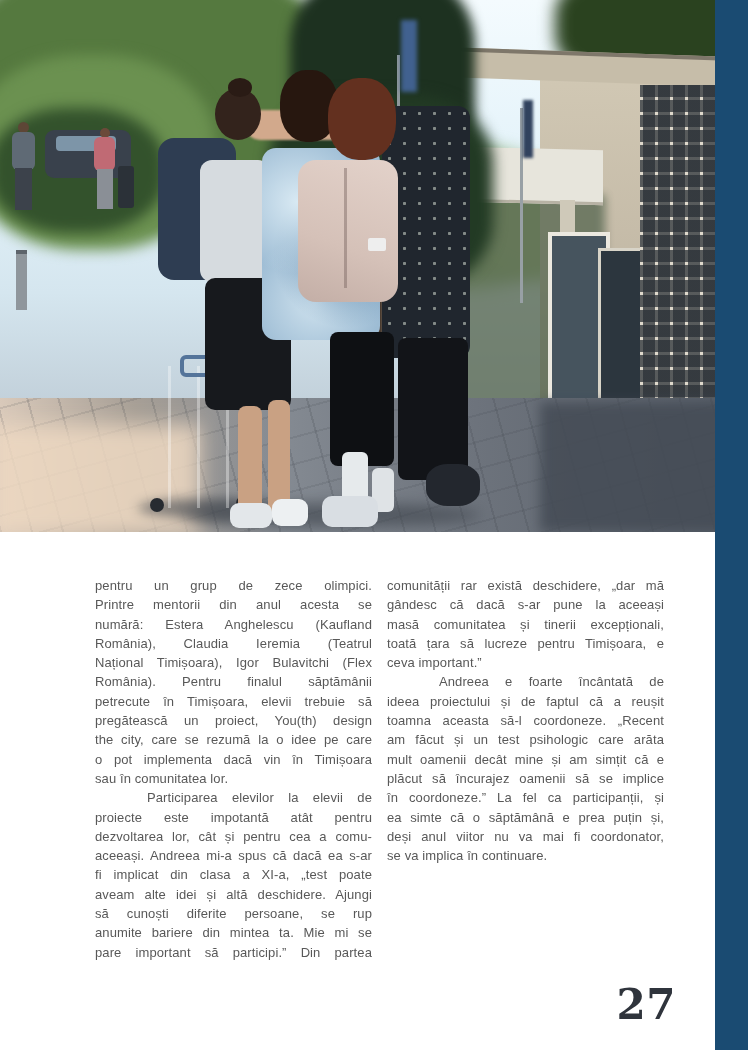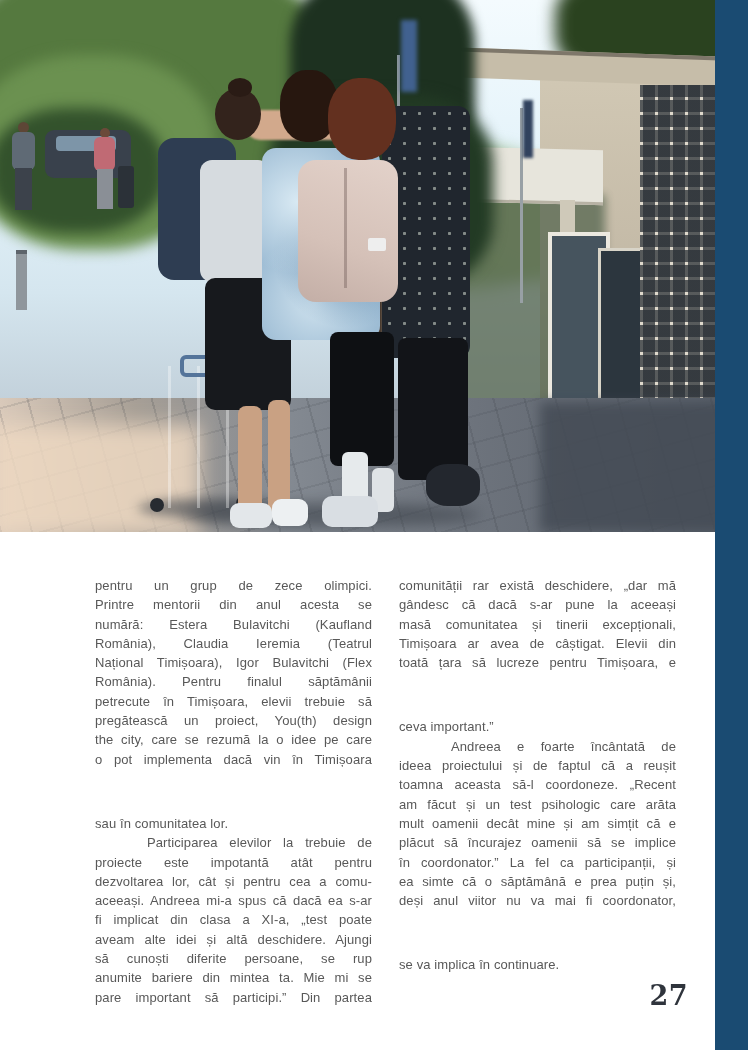--- a/index.html
+++ b/index.html
@@ -93,27 +93,27 @@
     background-image:repeating-linear-gradient(90deg,transparent 0 26px,rgba(255,255,255,.35) 26px 29px);}
   .suitcase-handle{left:180px;top:355px;width:42px;height:14px;border:4px solid #54749a;border-radius:6px;background:transparent;}
   .wheel-1{left:150px;top:498px;width:14px;height:14px;background:#272b31;border-radius:50%;}
   .wheel-2{left:236px;top:496px;width:14px;height:14px;background:#272b31;border-radius:50%;}
   
   .accent-stripe{position:absolute;left:715px;top:0;width:33px;height:1050px;}
   
   .text-col{position:absolute;top:576px;width:277px;color:#585858;
     font-size:13px;line-height:19.3px;font-weight:300;letter-spacing:.1px;}
   .text-col-left{left:95px;}
-  .text-col-right{left:399px;}
+  .text-col-right{left:387px;}
   .text-line{text-align:justify;text-align-last:justify;white-space:normal;height:19.3px;overflow:visible;}
-  .text-line.no-just{text-align-last:left;margin-top:45px;}
+  .text-line.no-just{text-align-last:left;}
   .text-line.indent{padding-left:52px;}
   
-  .page-number{position:absolute;right:60px;top:980px;
-    font-family:"DejaVu Serif",serif;font-size:27px;font-weight:600;color:#2f343c;letter-spacing:.5px;}
+  .page-number{position:absolute;right:72px;top:980px;
+    font-family:"DejaVu Serif",serif;font-size:42px;font-weight:600;color:#2f343c;letter-spacing:.5px;}
 </style>
 </head>
 <body>
 
 <div class="page">
 
   <div class="photo">
     <div class="sky"></div>
     <div class="blob tree-left-1"></div>
     <div class="blob tree-left-2"></div>
@@ -180,54 +180,53 @@
     <div class="shoe-center"></div>
     <div class="shoe-white-1"></div>
     <div class="shoe-white-2"></div>
   </div>
 
   <div class="accent-stripe" style="background: rgb(26, 75, 114);"></div>
 
   <div class="text-col text-col-left">
       <div class="text-line">pentru un grup de zece olimpici.</div>
       <div class="text-line">Printre mentorii din anul acesta se</div>
-      <div class="text-line">numără: Estera Bulavitchi (Kaufland</div>
+      <div class="text-line">numără: Estera Anghelescu (Kaufland</div>
       <div class="text-line">România), Claudia Ieremia (Teatrul</div>
       <div class="text-line">Național Timișoara), Igor Bulavitchi (Flex</div>
       <div class="text-line">România). Pentru finalul săptămânii</div>
       <div class="text-line">petrecute în Timișoara, elevii trebuie să</div>
       <div class="text-line">pregătească un proiect, You(th) design</div>
       <div class="text-line">the city, care se rezumă la o idee pe care</div>
       <div class="text-line">o pot implementa dacă vin în Timișoara</div>
       <div class="text-line no-just">sau în comunitatea lor.</div>
-      <div class="text-line indent">Participarea elevilor la trebuie de</div>
+      <div class="text-line indent">Participarea elevilor la elevii de</div>
       <div class="text-line">proiecte este impotantă atât pentru</div>
       <div class="text-line">dezvoltarea lor, cât și pentru cea a comu-</div>
       <div class="text-line">aceeași. Andreea mi-a spus că dacă ea s-ar</div>
       <div class="text-line">fi implicat din clasa a XI-a, „test poate</div>
       <div class="text-line">aveam alte idei și altă deschidere. Ajungi</div>
       <div class="text-line">să cunoști diferite persoane, se rup</div>
       <div class="text-line">anumite bariere din mintea ta. Mie mi se</div>
       <div class="text-line">pare important să participi.” Din partea</div>
     </div>
 
   <div class="text-col text-col-right">
       <div class="text-line">comunității rar există deschidere, „dar mă</div>
       <div class="text-line">gândesc că dacă s-ar pune la aceeași</div>
       <div class="text-line">masă comunitatea și tinerii excepționali,</div>
-      <div class="text-line">Timișoara ar avea de câștigat. Elevii din</div>
       <div class="text-line">toată țara să lucreze pentru Timișoara, e</div>
       <div class="text-line no-just">ceva important.”</div>
       <div class="text-line indent">Andreea e foarte încântată de</div>
       <div class="text-line">ideea proiectului și de faptul că a reușit</div>
       <div class="text-line">toamna aceasta să-l coordoneze. „Recent</div>
       <div class="text-line">am făcut și un test psihologic care arăta</div>
       <div class="text-line">mult oamenii decât mine și am simțit că e</div>
       <div class="text-line">plăcut să încurajez oamenii să se implice</div>
-      <div class="text-line">în coordonator.” La fel ca participanții, și</div>
+      <div class="text-line">în coordoneze.” La fel ca participanții, și</div>
       <div class="text-line">ea simte că o săptămână e prea puțin și,</div>
       <div class="text-line">deși anul viitor nu va mai fi coordonator,</div>
       <div class="text-line no-just">se va implica în continuare.</div>
     </div>
 
   <div class="page-number">27</div>
 
 </div>
 
 </body></html>

